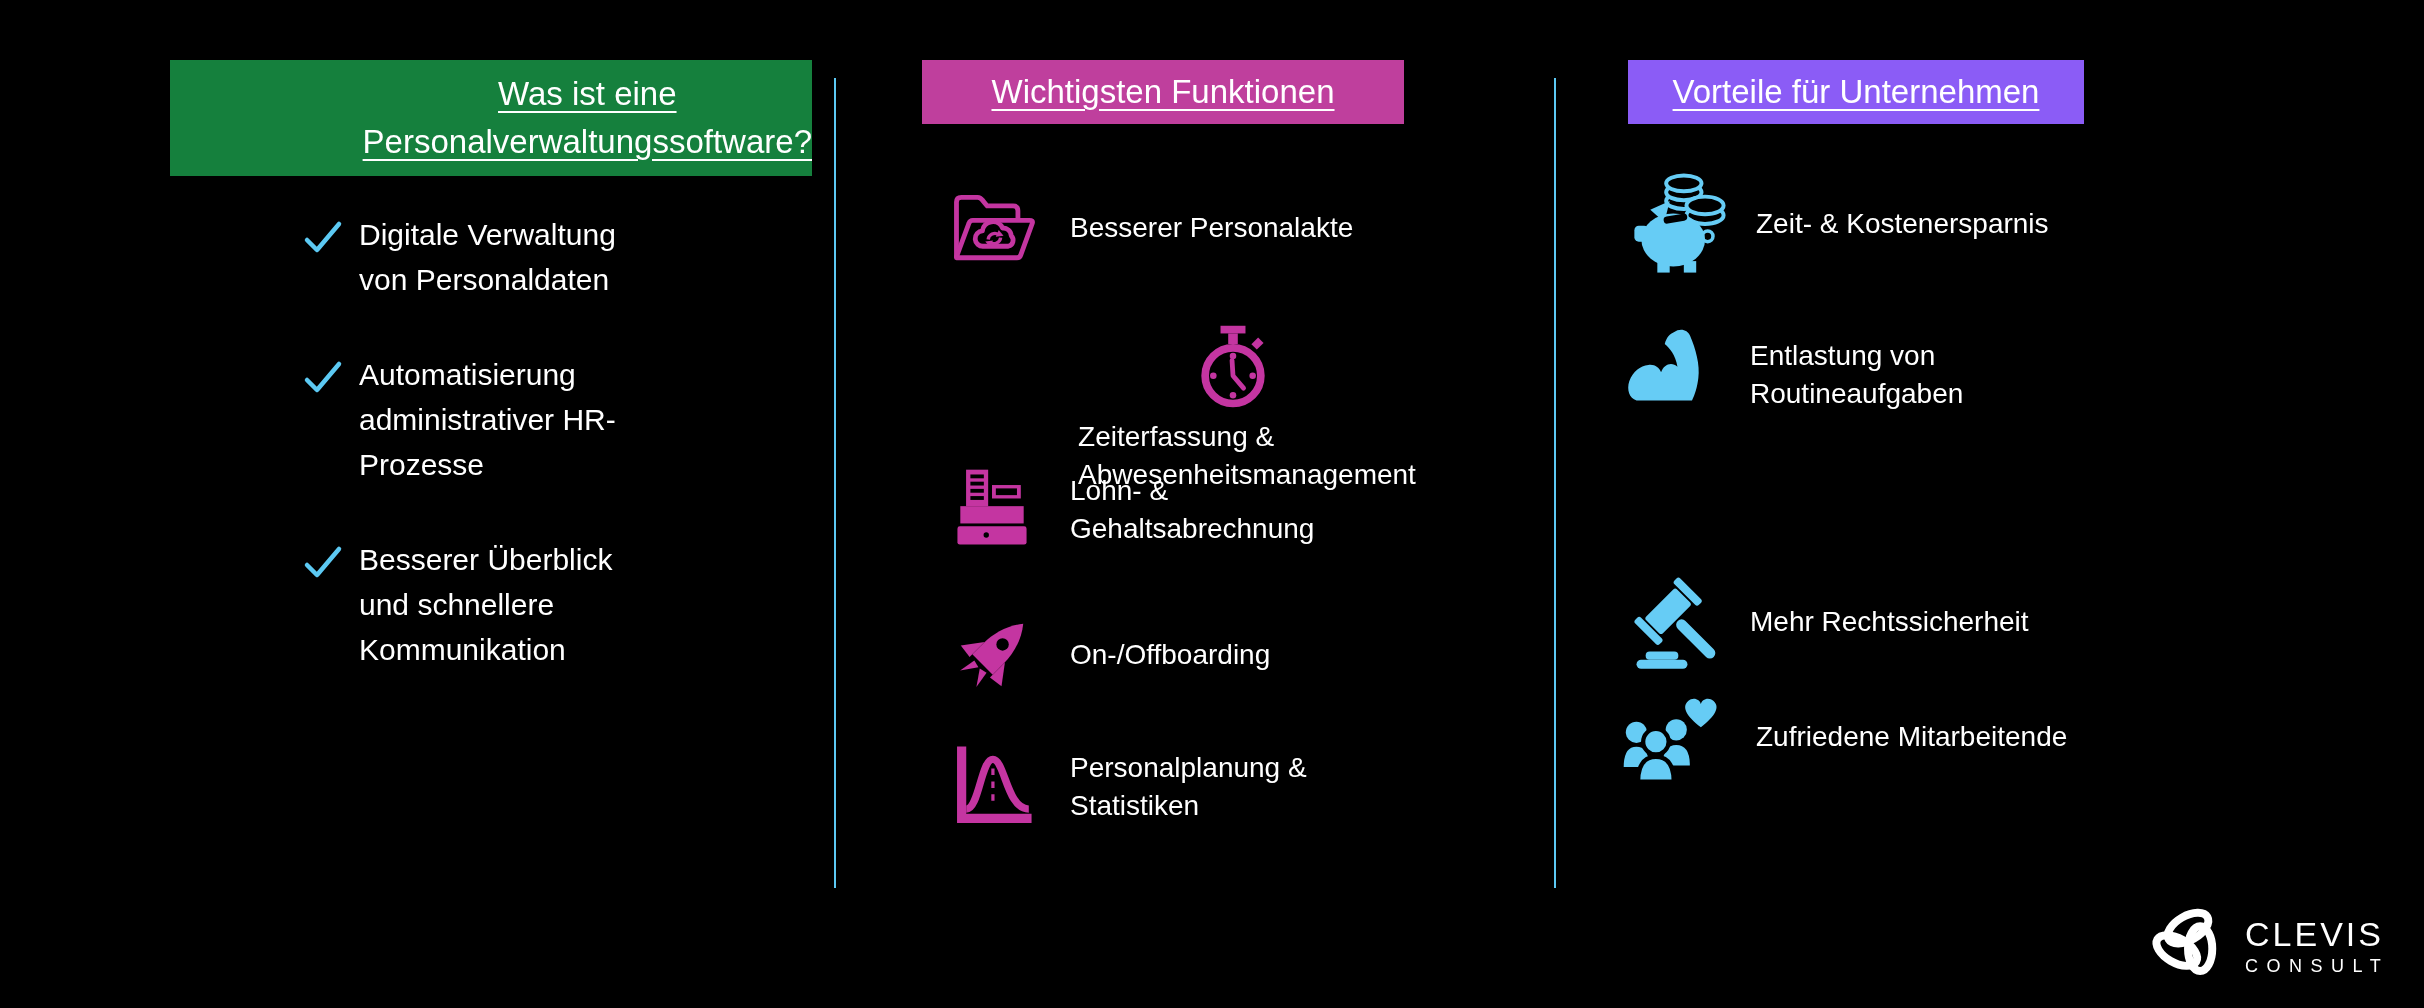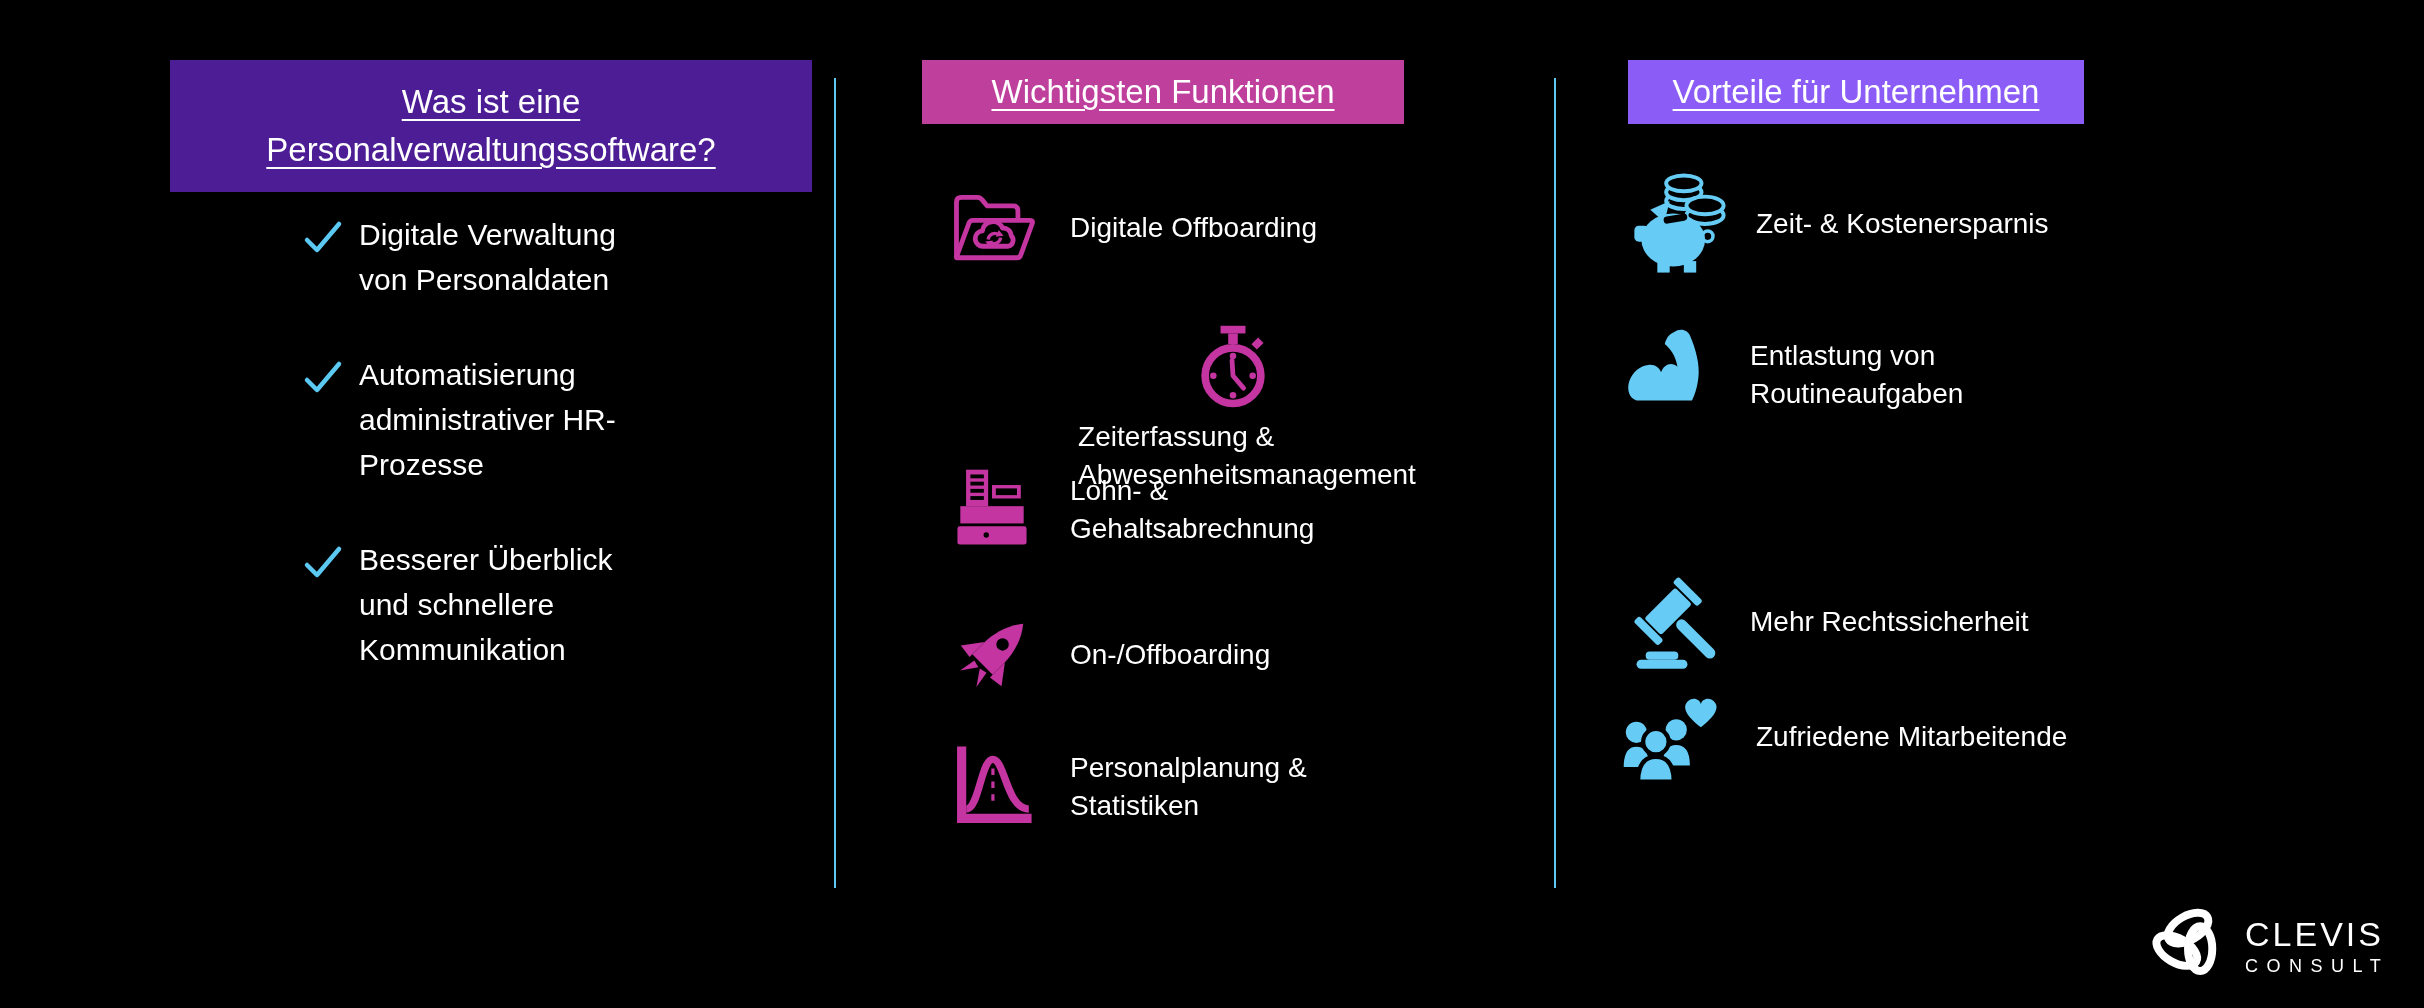--- a/index.html
+++ b/index.html
@@ -2,21 +2,21 @@
 <html><head>
 <meta charset="utf-8">
 <style>
   html,body{margin:0;padding:0;background:#000;}
   body{width:2424px;height:1008px;overflow:hidden;font-family:"Liberation Sans",sans-serif;}
   .slide{position:relative;width:2424px;height:1008px;background:#000;}
 
   .hdr{position:absolute;display:flex;align-items:center;justify-content:center;text-align:center;}
   .hdr .hdr-txt{color:#fff;font-size:33px;line-height:1.45;white-space:pre-line;
       text-decoration:underline;text-decoration-thickness:2px;text-underline-offset:6px;}
-  #hdr-left{left:170px;top:60px;width:642px;height:132px;background:#4c1d95;}
+  #hdr-left{left:170px;top:60px;width:642px;height:116px;background:#15803d;justify-content:flex-end;}
   #hdr-mid{left:922px;top:60px;width:482px;height:64px;background:#BF3F9D;}
   #hdr-right{left:1628px;top:60px;width:456px;height:64px;background:#8b5cf6;}
 
   .divider{position:absolute;top:78px;width:2px;height:810px;background:#5CC9F3;}
   #div1{left:834px;}
   #div2{left:1554px;}
 
   .bullets{position:absolute;left:303px;top:212px;width:450px;}
   .bullet{display:flex;gap:16px;margin-bottom:50px;}
   .bullet .chk{flex:0 0 40px;margin-top:5px;}
@@ -90,21 +90,21 @@
       <svg width="96" height="96" viewBox="0 0 100 100">
         <path d="M13 80 V23 Q13 18 18 18 H35 Q38 18 40 21 L45 27 H72 Q77 27 77 32 V40" fill="none" stroke="#C435A1" stroke-width="5" stroke-linejoin="round" stroke-linecap="round"></path>
         <path d="M13 80 L26 45 Q27 42 30 42 H89 Q93 42 92 45 L80 78 Q79 81 76 81 H13 Z" fill="none" stroke="#C435A1" stroke-width="5" stroke-linejoin="round"></path>
         <path d="M41 69 a8 8 0 0 1 -1 -16 a11 11 0 0 1 21 -3 a8.5 8.5 0 0 1 9 8 a6.5 6.5 0 0 1 -3 11 Z" fill="none" stroke="#C435A1" stroke-width="5" stroke-linejoin="round"></path>
         <path d="M46 62 a7 7 0 0 1 11 -5" fill="none" stroke="#C435A1" stroke-width="3.5"></path>
         <polygon points="57,52 62,58 54,59" fill="#C435A1"></polygon>
         <path d="M59 60 a7 7 0 0 1 -11 5" fill="none" stroke="#C435A1" stroke-width="3.5"></path>
         <polygon points="48,70 43,64 51,63" fill="#C435A1"></polygon>
       </svg>
     </span>
-    <div class="txt">Digitale Offboarding</div>
+    <div class="txt">Besserer Personalakte</div>
   </div>
 
   <div class="item mid" id="m2">
     <span class="icon-box">
       <svg width="96" height="96" viewBox="0 0 100 100">
         <rect x="37" y="6" width="26" height="8" fill="#C435A1"></rect>
         <rect x="45" y="14" width="10" height="11" fill="#C435A1"></rect>
         <line x1="72" y1="28" x2="79" y2="21" stroke="#C435A1" stroke-width="8"></line>
         <circle cx="50" cy="58" r="29" fill="none" stroke="#C435A1" stroke-width="8"></circle>
         <circle cx="50" cy="37.5" r="3.4" fill="#C435A1"></circle>

